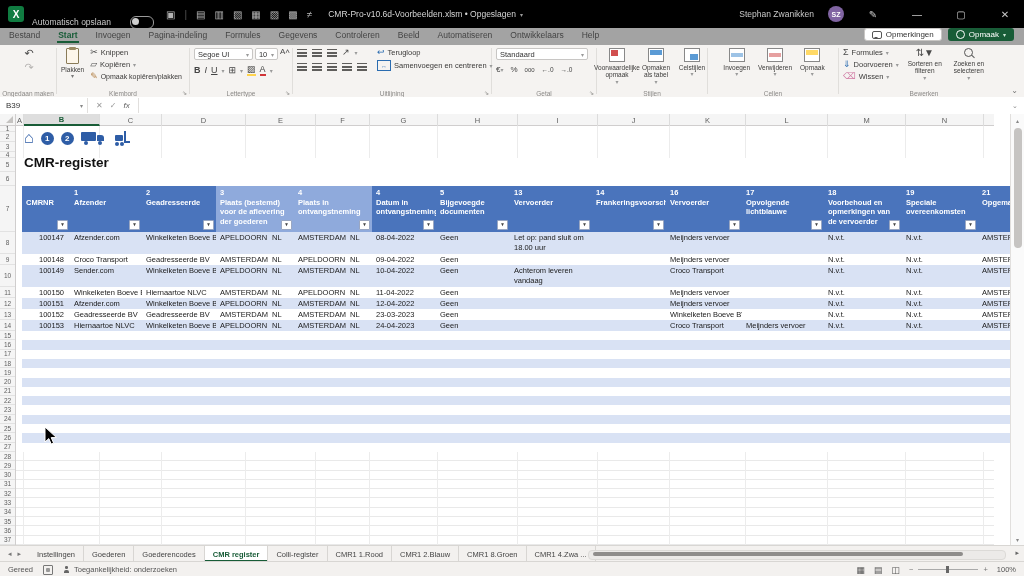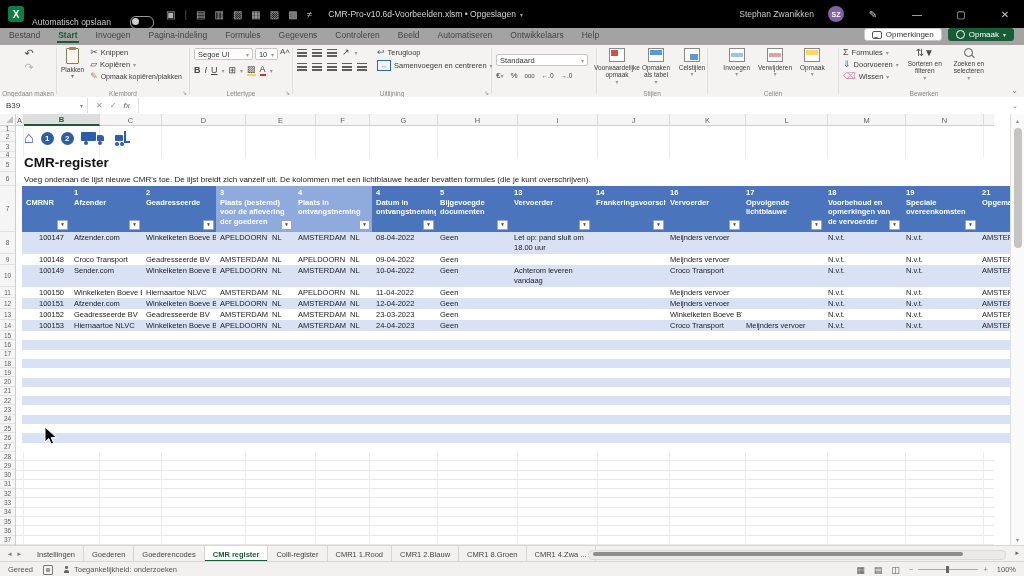--- a/index.html
+++ b/index.html
@@ -35,21 +35,21 @@
   .bubble::after{content:"";position:absolute;left:1px;bottom:-3px;border:2px solid transparent;border-top-color:#555;}
   .btn-share{display:flex;align-items:center;gap:4px;border-radius:3px;background:#185c37;padding:2px 8px;font-size:8px;color:#fff;}
   .share-ic{width:7px;height:7px;border:1px solid #fff;border-radius:50%;position:relative;}
 
   
   .ribbon{position:absolute;top:45px;left:0;right:0;height:52px;background:#f5f3f1;display:flex;border-bottom:1px solid #d8d6d3;}
   .rg{position:relative;height:52px;box-sizing:border-box;padding:3px 2px 10px 4px;flex:none;}
   .rg-label{position:absolute;bottom:0;left:0;right:0;text-align:center;font-size:6.5px;color:#8a8886;}
   .rdiv{width:1px;background:#e0dedb;margin:3px 0;flex:none;}
   .g-undo{width:56px;} .g-clip{width:132px;} .g-font{width:102px;} .g-align{width:198px;}
-  .g-num{width:104px;margin-top:6px;} .g-style{width:110px;} .g-cells{width:130px;} .g-edit{width:170px;}
+  .g-num{width:104px;} .g-style{width:110px;} .g-cells{width:130px;} .g-edit{width:170px;}
   .ric{color:#4a4a4a;font-size:9px;line-height:1;}
   .rsmall{display:flex;align-items:center;gap:3px;font-size:7.5px;color:#3b3a39;white-space:nowrap;}
   .rstack{display:flex;flex-direction:column;gap:3px;}
   .bigbtn{display:flex;flex-direction:column;align-items:center;font-size:6.5px;color:#3b3a39;text-align:center;line-height:1.15;flex:none;}
   .clipb{width:11px;height:14px;border:1px solid #8a7b58;background:#fdf6ea;border-radius:1px;position:relative;}
   .clipb::before{content:"";position:absolute;top:-2px;left:2px;right:2px;height:3px;background:#9a8a62;border-radius:1px;}
   .launcher{position:absolute;right:2px;bottom:1px;font-size:6px;color:#8a8886;}
   .selbox{display:flex;align-items:center;justify-content:space-between;background:#fff;border:1px solid #c8c6c4;border-radius:2px;font-size:7.5px;color:#333;padding:0 3px;height:12px;box-sizing:border-box;}
   .fontrow2{display:flex;align-items:center;gap:4px;margin-top:4px;font-size:9px;color:#444;}
   .bars{width:10px;height:8px;background:linear-gradient(#5f5e5c 0 1.4px,transparent 1.4px 3.2px,#5f5e5c 3.2px 4.6px,transparent 4.6px 6.4px,#5f5e5c 6.4px 7.8px,transparent 7.8px);}
@@ -721,21 +721,20 @@
         <span class="fork">
             <span class="body"></span>
             <span class="mast"></span>
             <span class="tine"></span>
             <span class="w1"></span>
             <span class="w2"></span>
           </span>
       </div>
 
       <div class="sheet-title">CMR-register</div>
-      <div class="sheet-desc">Voeg onderaan de lijst nieuwe CMR's toe. De lijst breidt zich vanzelf uit. De kolommen met een lichtblauwe header bevatten formules (die je kunt overschrijven).</div>
 
       <div class="xtable">
         <div class="thead">
 
             <div>
               <span class="th-num"></span>
               <span>CMRNR</span>
               <span class="filterbtn">▾</span>
             </div>
 

